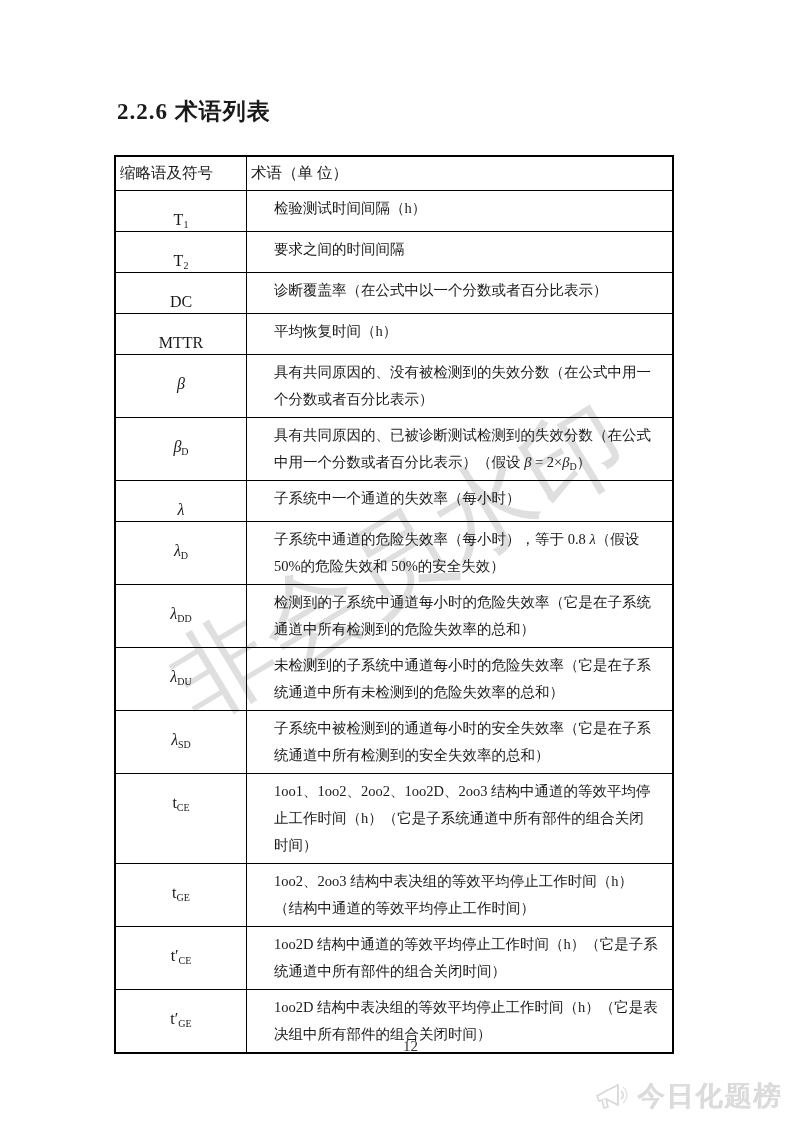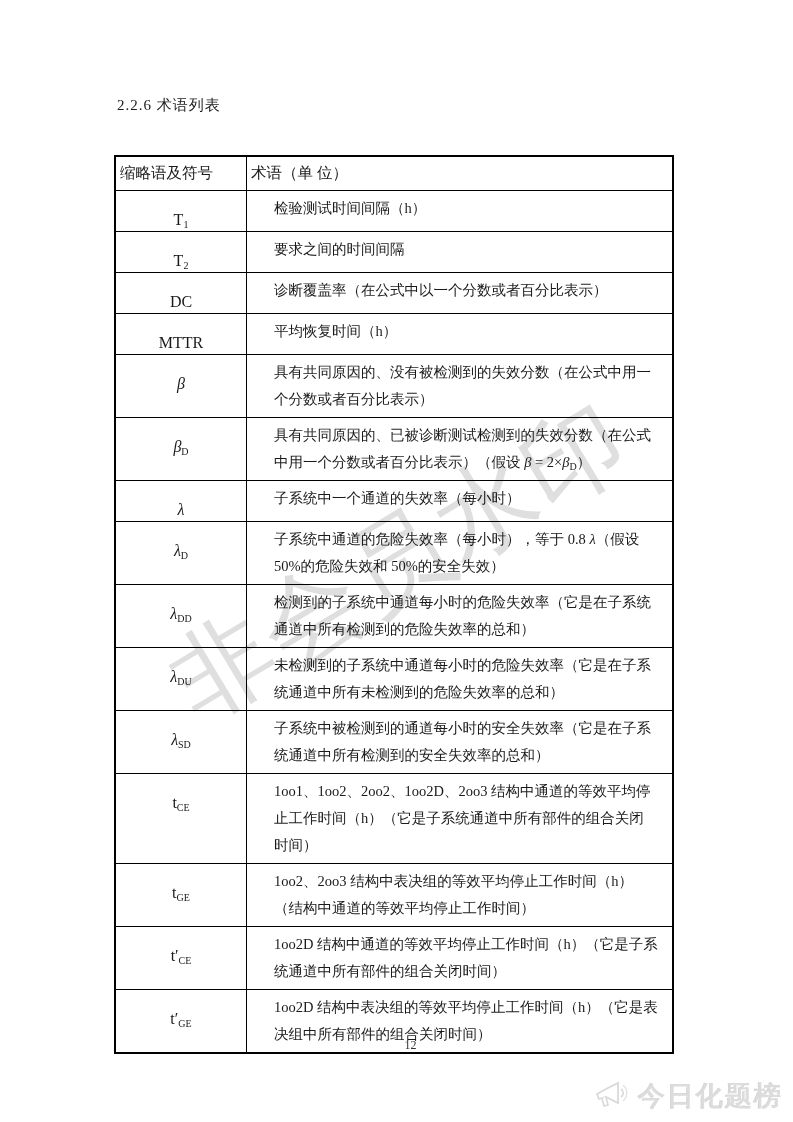--- a/index.html
+++ b/index.html
@@ -25,22 +25,22 @@
     transform-origin: center center;
     white-space: nowrap;
     pointer-events: none;
     user-select: none;
   }
   .title {
     position: absolute;
     left: 117px;
     top: 96px;
     margin: 0;
-    font-size: 15px;
-    font-weight: 400;
+    font-size: 23px;
+    font-weight: 700;
     letter-spacing: 1px;
   }
   table.terms {
     position: absolute;
     left: 114px;
     top: 155px;
     width: 560px;
     border-collapse: collapse;
     border: 2px solid #000;
     table-layout: fixed;
@@ -70,30 +70,30 @@
     line-height: 0;
     vertical-align: -3px;
   }
   .it { font-style: italic; }
   .pagenum {
     position: absolute;
     left: 0;
     right: 0;
     top: 1038px;
     text-align: center;
-    font-size: 12px;
+    font-size: 15px;
     color: #333;
     margin-left: 28px;
   }
   .brand {
     position: absolute;
     right: 10px;
     top: 1078px;
     display: flex;
-    align-items: center;
+    align-items: flex-end;
     gap: 8px;
   }
   .brand-text {
     font-size: 27px;
     font-weight: 700;
     letter-spacing: 2px;
     color: #dcdcdc;
     text-shadow: 1px 1px 0 #ffffff, -0.5px -0.5px 0 #c9c9c9;
   }
   .brand-icon svg { display: block; }

